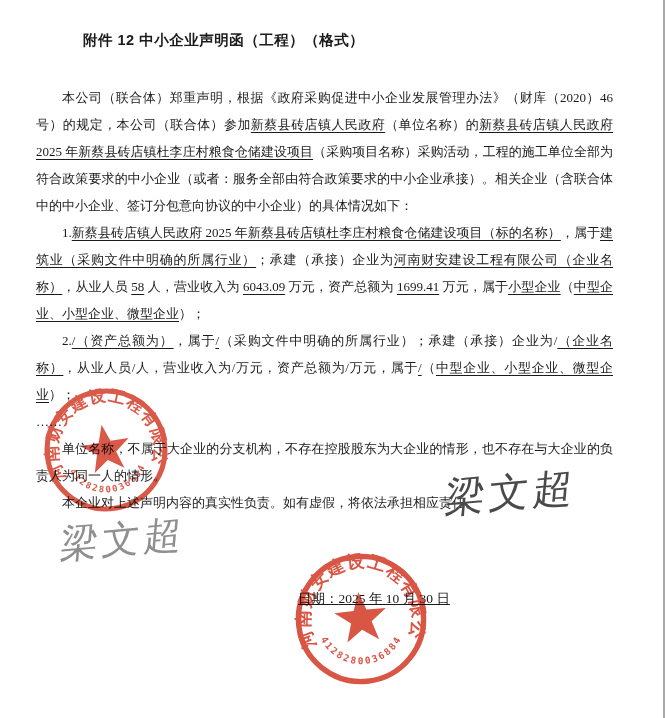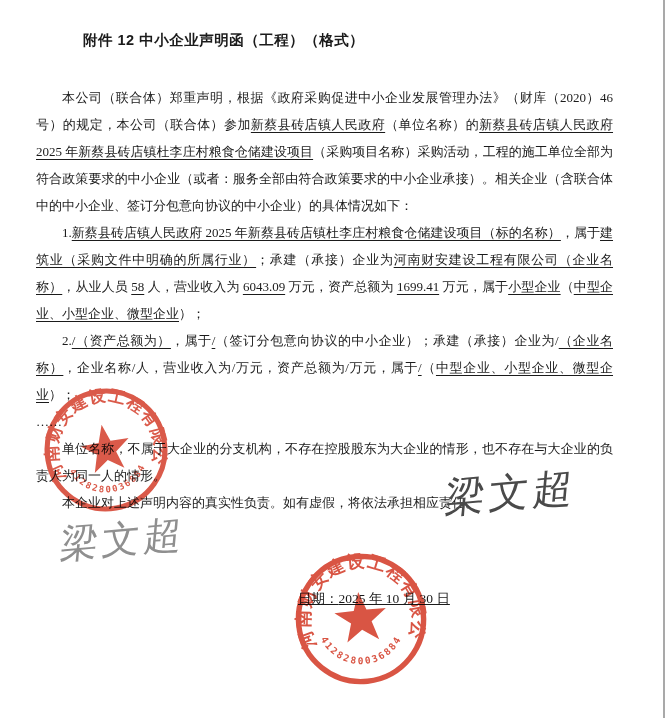--- a/index.html
+++ b/index.html
@@ -55,21 +55,21 @@
 </head>
 <body>
 
 <div class="page">
 
   <h1 class="title">附件 12 中小企业声明函（工程）（格式）</h1>
 
   <div class="body">
     <p class="para indent"><span>本公司（联合体）郑重声明，根据《政府采购促进中小企业发展管理办法》（财库（2020）46 号）的规定，本公司（联合体）参加</span><span class="u">新蔡县砖店镇人民政府</span><span>（单位名称）的</span><span class="u">新蔡县砖店镇人民政府 2025 年新蔡县砖店镇杜李庄村粮食仓储建设项目</span><span>（采购项目名称）采购活动，工程的施工单位全部为符合政策要求的中小企业（或者：服务全部由符合政策要求的中小企业承接）。相关企业（含联合体中的中小企业、签订分包意向协议的中小企业）的具体情况如下：</span></p>
     <p class="para indent"><span>1.</span><span class="u">新蔡县砖店镇人民政府 2025 年新蔡县砖店镇杜李庄村粮食仓储建设项目（标的名称）</span><span>，属于</span><span class="u">建筑业（采购文件中明确的所属行业）</span><span>；承建（承接）企业为</span><span class="u">河南财安建设工程有限公司（企业名称）</span><span>，从业人员 </span><span class="u">58</span><span> 人，营业收入为 </span><span class="u">6043.09</span><span> 万元，资产总额为 </span><span class="u">1699.41</span><span> 万元，属于</span><span class="u">小型企业</span><span>（</span><span class="u">中型企业、小型企业、微型企业</span><span>）；</span></p>
-    <p class="para indent"><span>2.</span><span class="u">/（资产总额为）</span><span>，属于</span><span class="u">/</span><span>（签订分包意向协议的中小企业）；承建（承接）企业为/</span><span class="u">（企业名称）</span><span>，企业名称/人，营业收入为/万元，资产总额为/万元，属于</span><span class="u">/</span><span>（</span><span class="u">中型企业、小型企业、微型企业</span><span>）；</span></p>
+    <p class="para indent"><span>2.</span><span class="u">/（资产总额为）</span><span>，属于</span><span class="u">/</span><span>（采购文件中明确的所属行业）；承建（承接）企业为/</span><span class="u">（企业名称）</span><span>，从业人员/人，营业收入为/万元，资产总额为/万元，属于</span><span class="u">/</span><span>（</span><span class="u">中型企业、小型企业、微型企业</span><span>）；</span></p>
     <p class="para"><span>……</span></p>
     <p class="para indent"><span>单位名称，不属于大企业的分支机构，不存在控股股东为大企业的情形，也不存在与大企业的负责人为同一人的情形。</span></p>
     <p class="para indent"><span>本企业对上述声明内容的真实性负责。如有虚假，将依法承担相应责任。</span></p>
   </div>
 
   <div class="footer">
     <div class="date-line">
       <span>日期：</span><span>2025 年 10 月 30 日</span>
     </div>
   </div>

